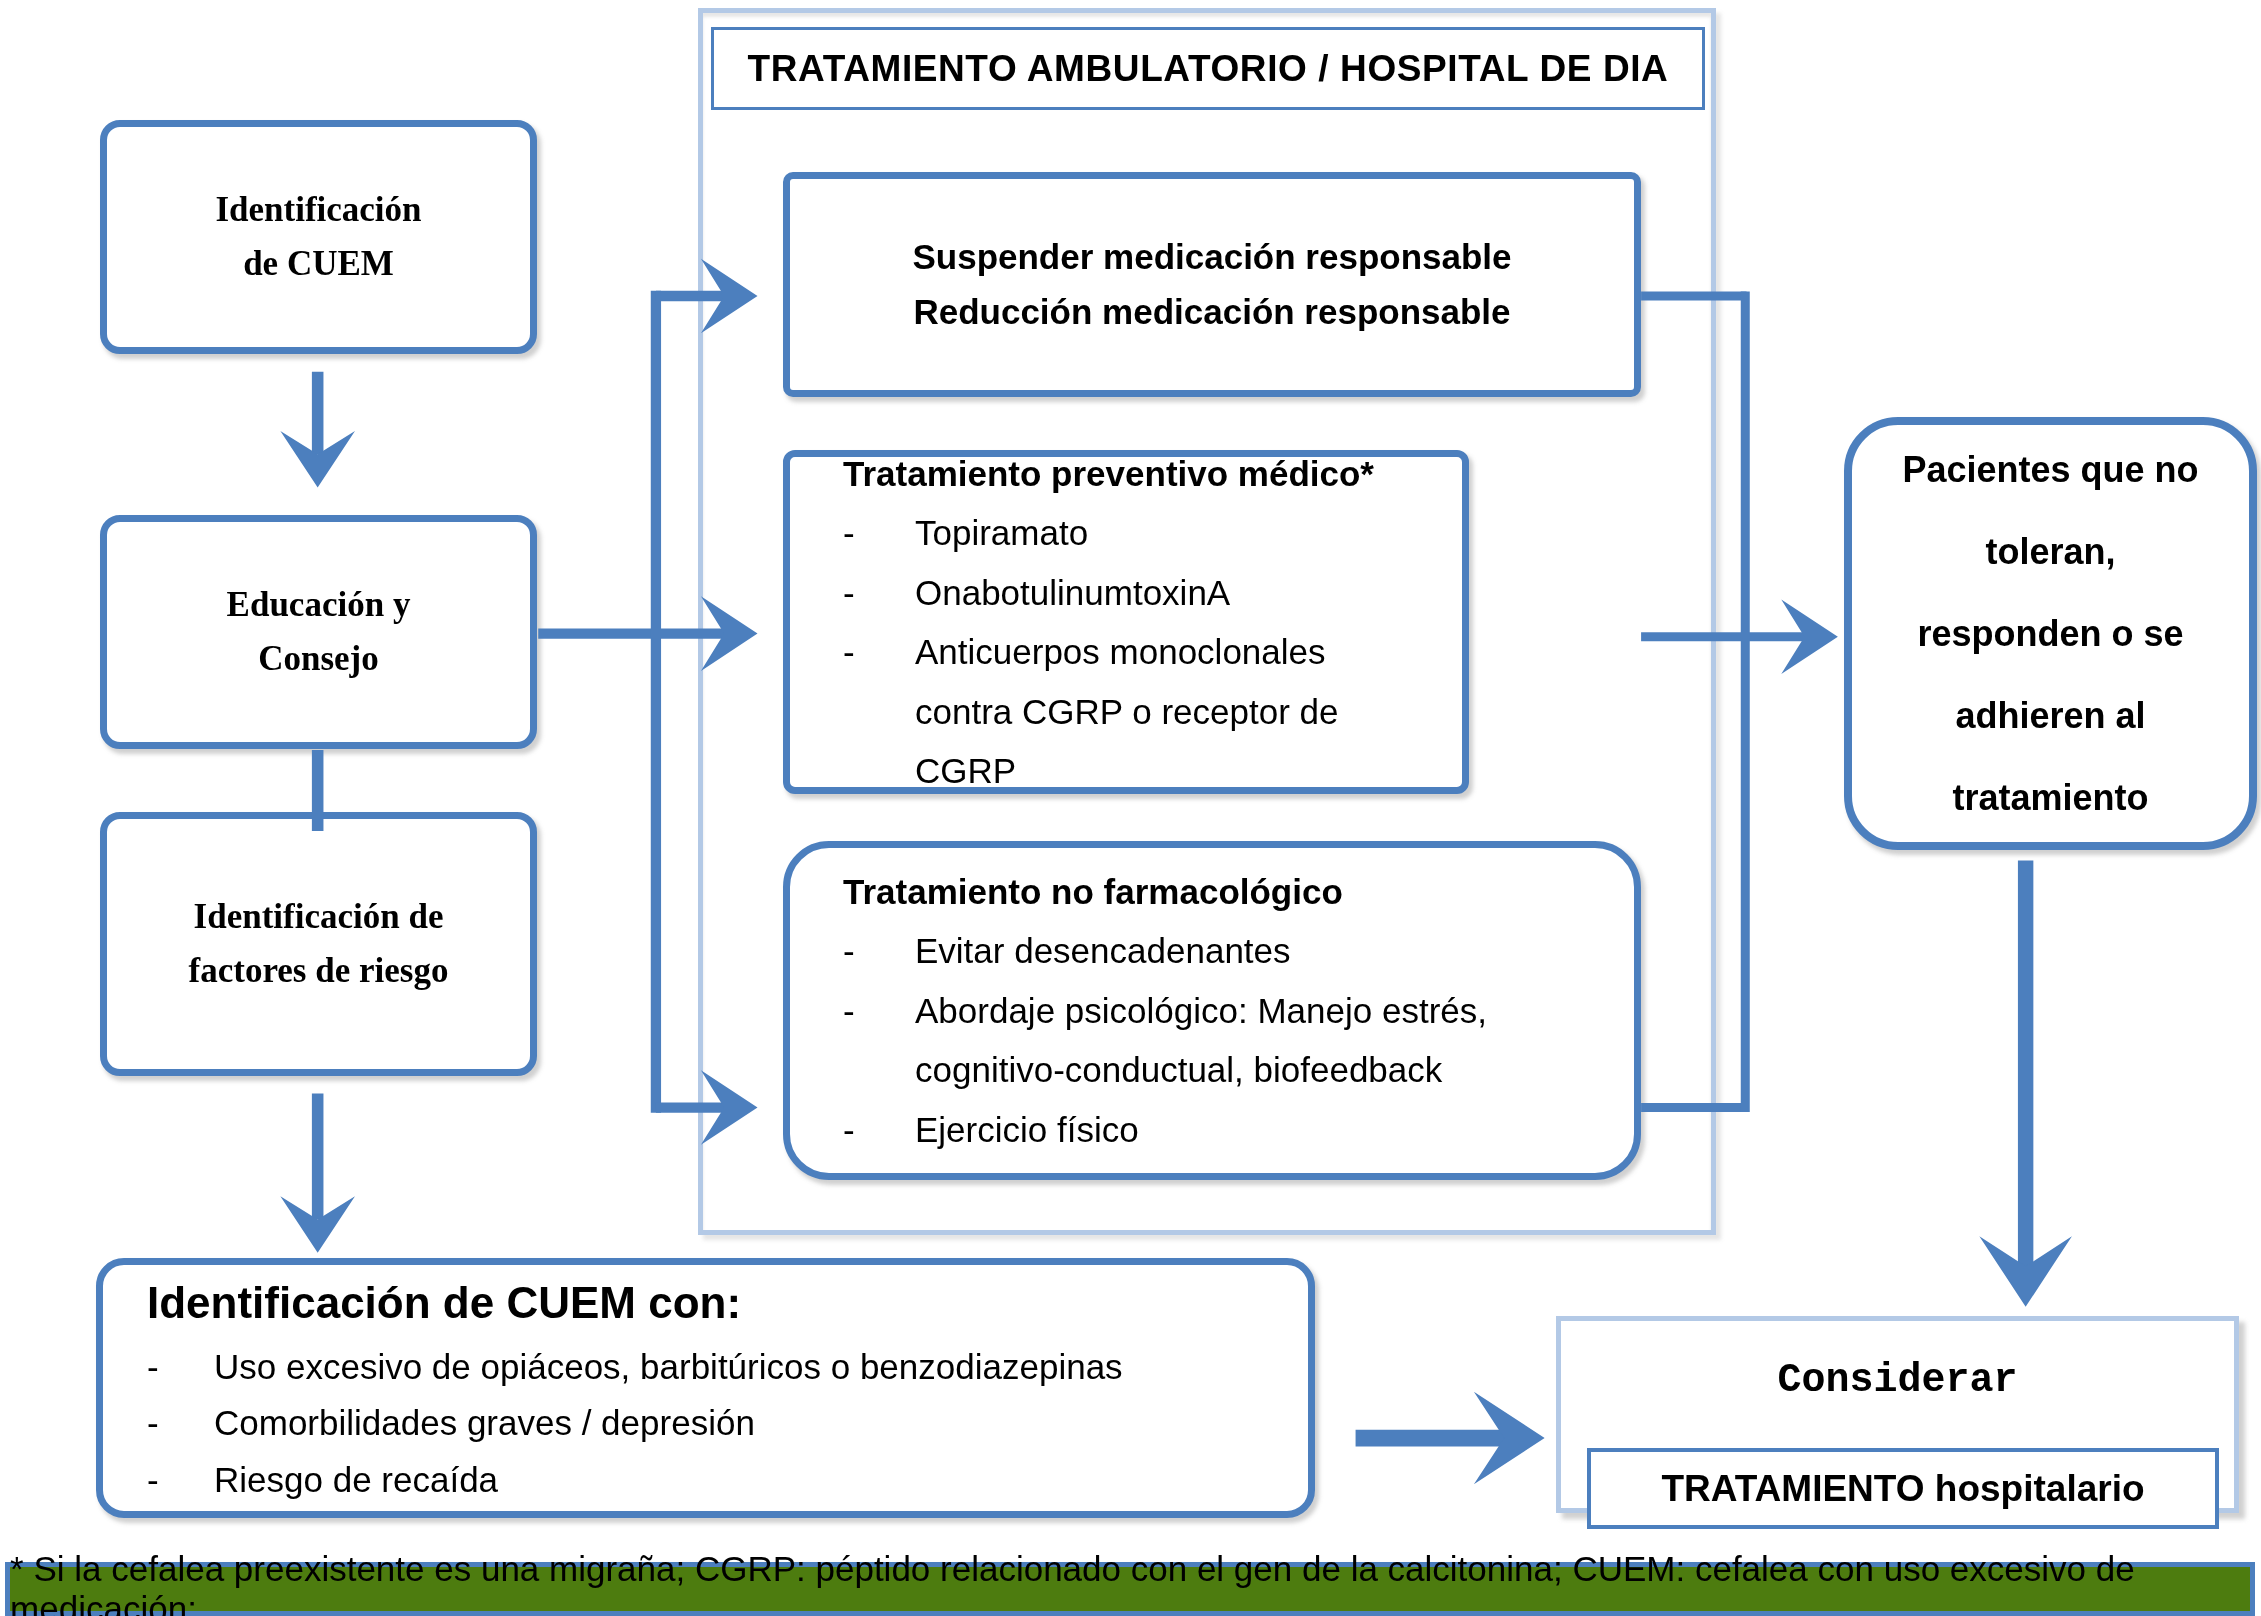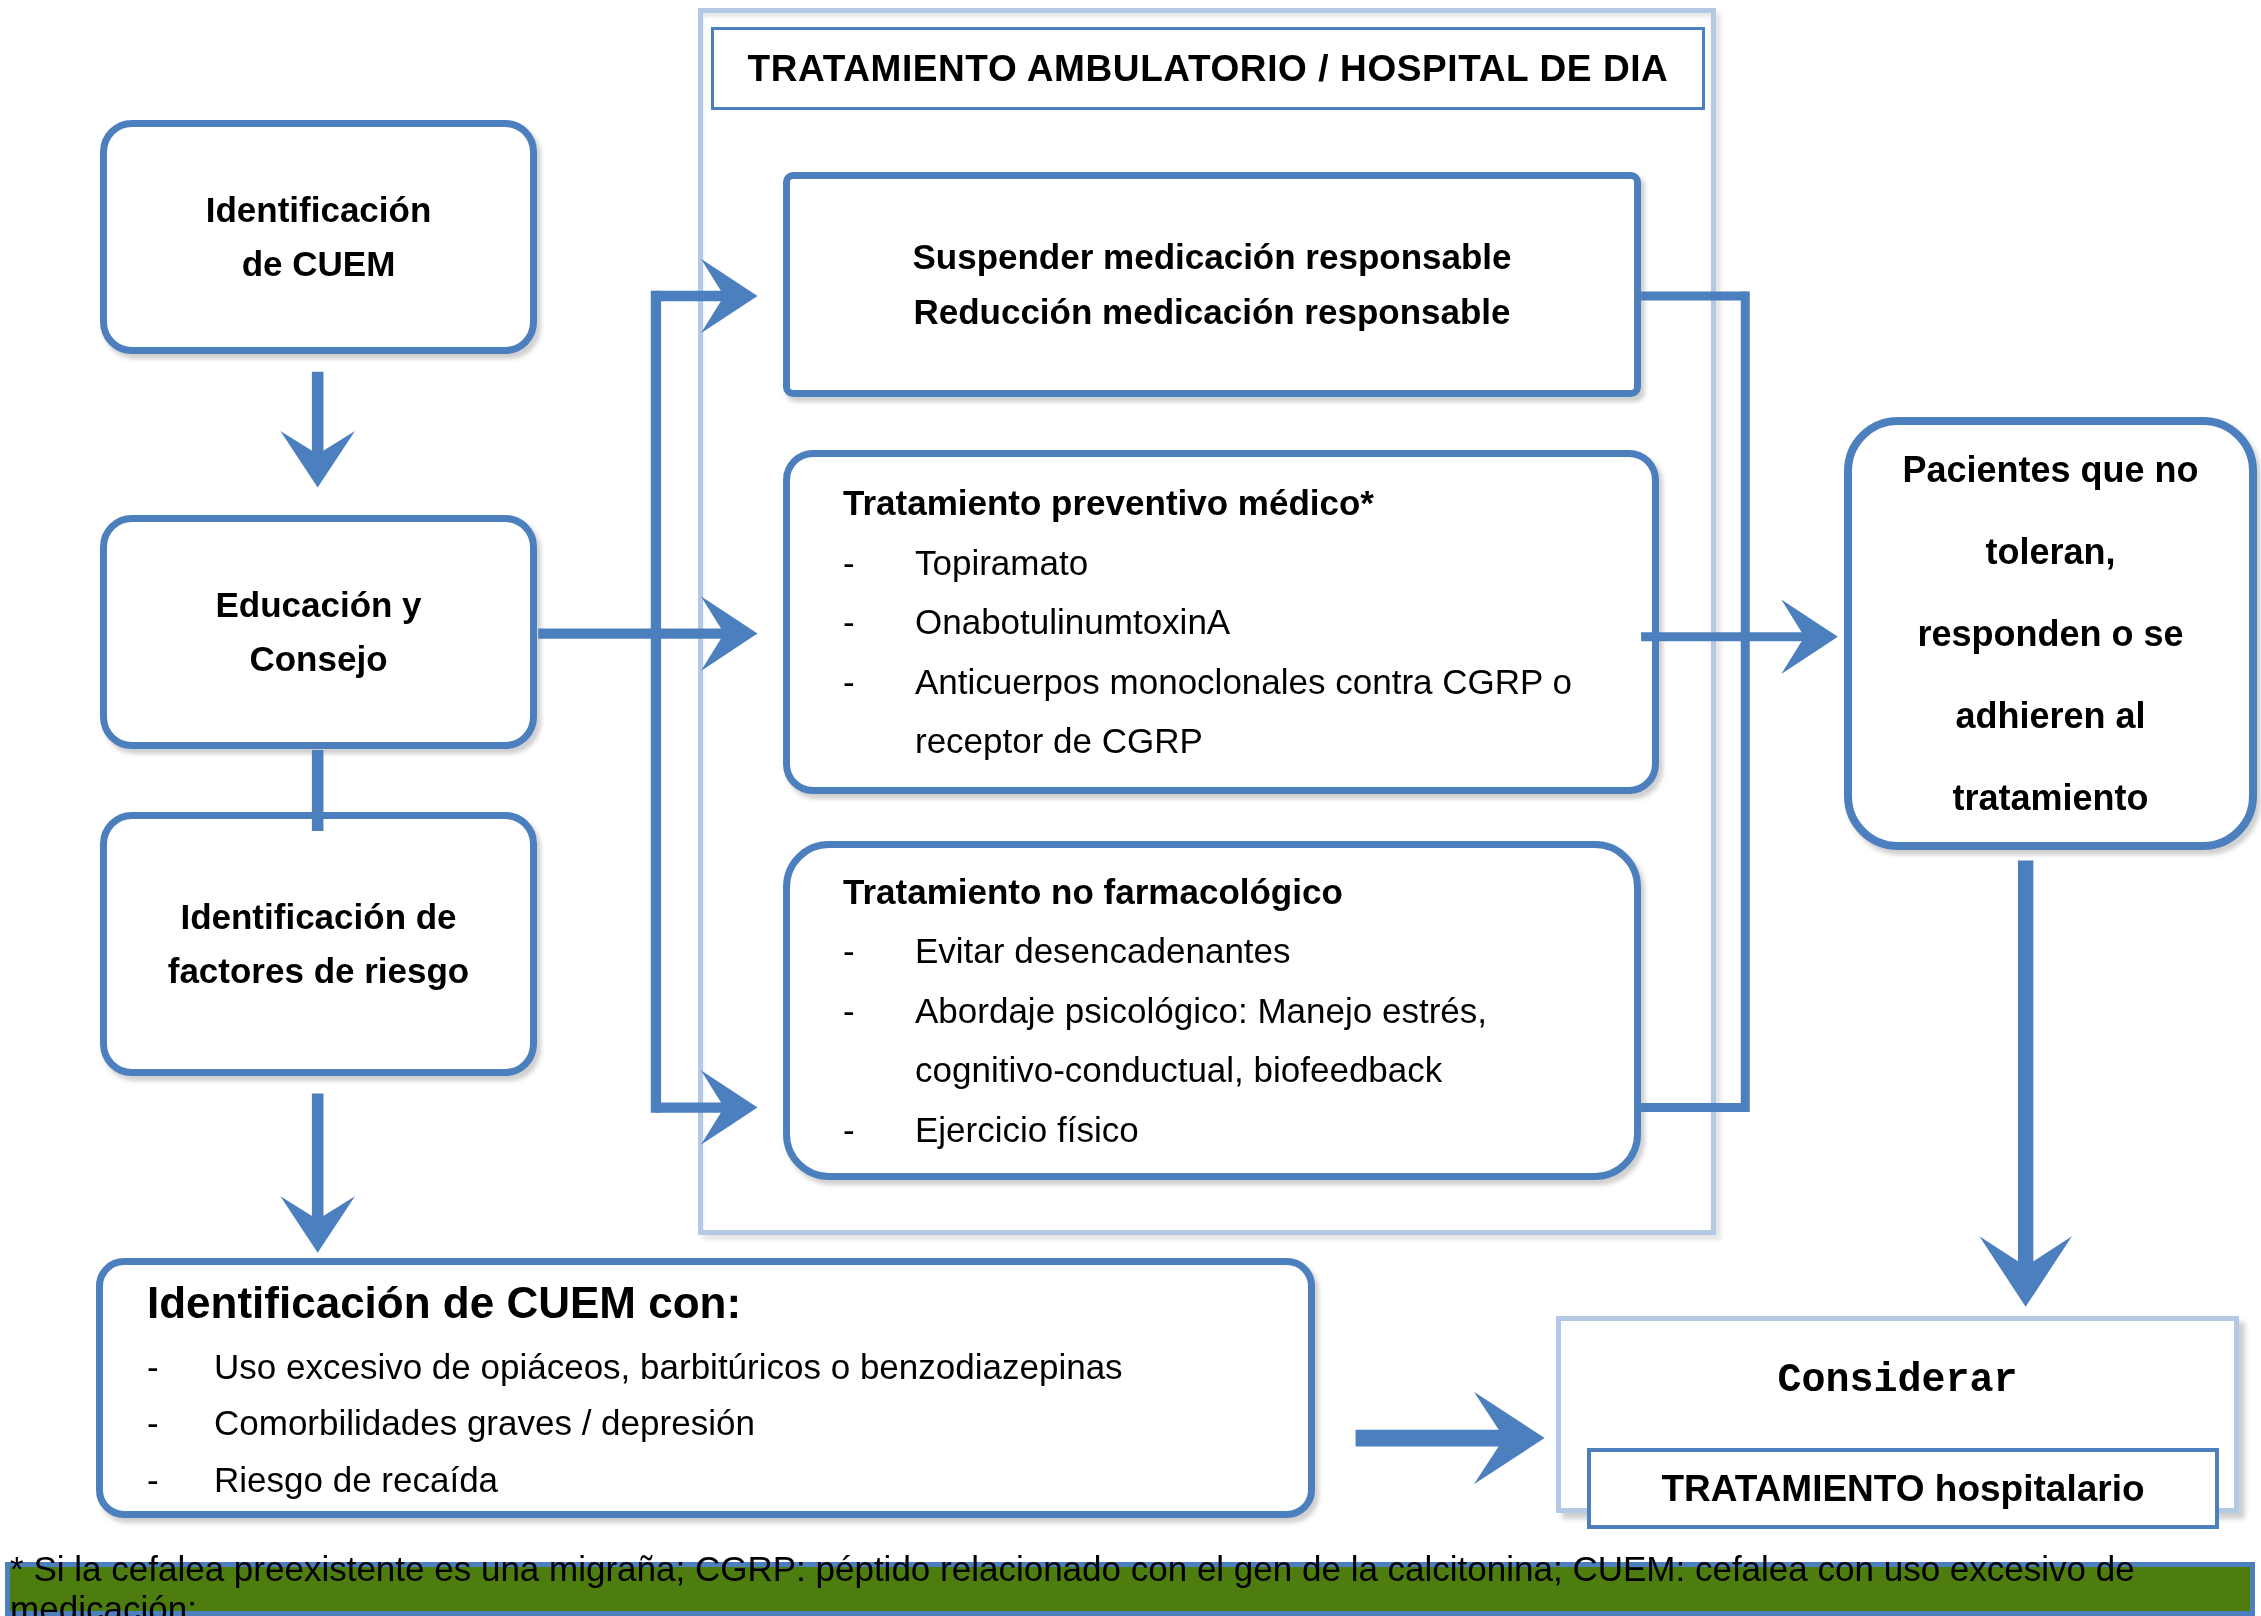--- a/index.html
+++ b/index.html
@@ -23,32 +23,32 @@
     border:3.9px solid #4c7fbe;background:#ffffff;
     display:flex;align-items:center;justify-content:center;
     font-size:37px;font-weight:700;letter-spacing:0.6px;
     z-index:3;
   }
   .node{
     position:absolute;background:#ffffff;border:7px solid #4c7fbe;
     box-shadow:3.9px 4.5px 4.5px rgba(120,120,120,0.35);
     box-sizing:border-box;z-index:4;
   }
-  .rounded{border-radius:32px;}
+  .rounded{border-radius:20px;font-family:Liberation Serif, serif;}
   .center-txt{display:flex;flex-direction:column;align-items:center;justify-content:center;text-align:center;}
   .b{font-weight:700;}
   .fs54{font-size:35px;line-height:1.55;}
   .fs56{font-size:36px;line-height:1.5;}
 
   .left1{left:100px;top:120px;width:437px;height:234px;}
   .left2{left:100px;top:515px;width:437px;height:234px;}
   .left3{left:100px;top:812px;width:437px;height:264px;}
 
   .midA{left:783px;top:172px;width:858px;height:225px;border-radius:10px;}
-  .midB{left:783px;top:450px;width:876px;height:344px;border-radius:30px;}
+  .midB{left:783px;top:450px;width:686px;height:344px;border-radius:12px;}
   .midC{left:783px;top:841px;width:858px;height:339px;border-radius:46px;}
   .listbox{display:flex;flex-direction:column;justify-content:center;padding:13px 39px 13px 53px;}
   .listbox .ltitle{font-size:35px;font-weight:700;line-height:1.7;}
   .item{display:flex;align-items:flex-start;font-size:35px;line-height:1.7;}
   .item .dash{width:72px;flex:0 0 72px;}
   .item .itext{flex:1;}
 
   .rightbox{left:1844px;top:417px;width:413px;height:433px;border-radius:54px;border-width:8.4px;gap:28px;}
 
   .bottombox{left:96px;top:1258px;width:1219px;height:260px;border-radius:28px;}

